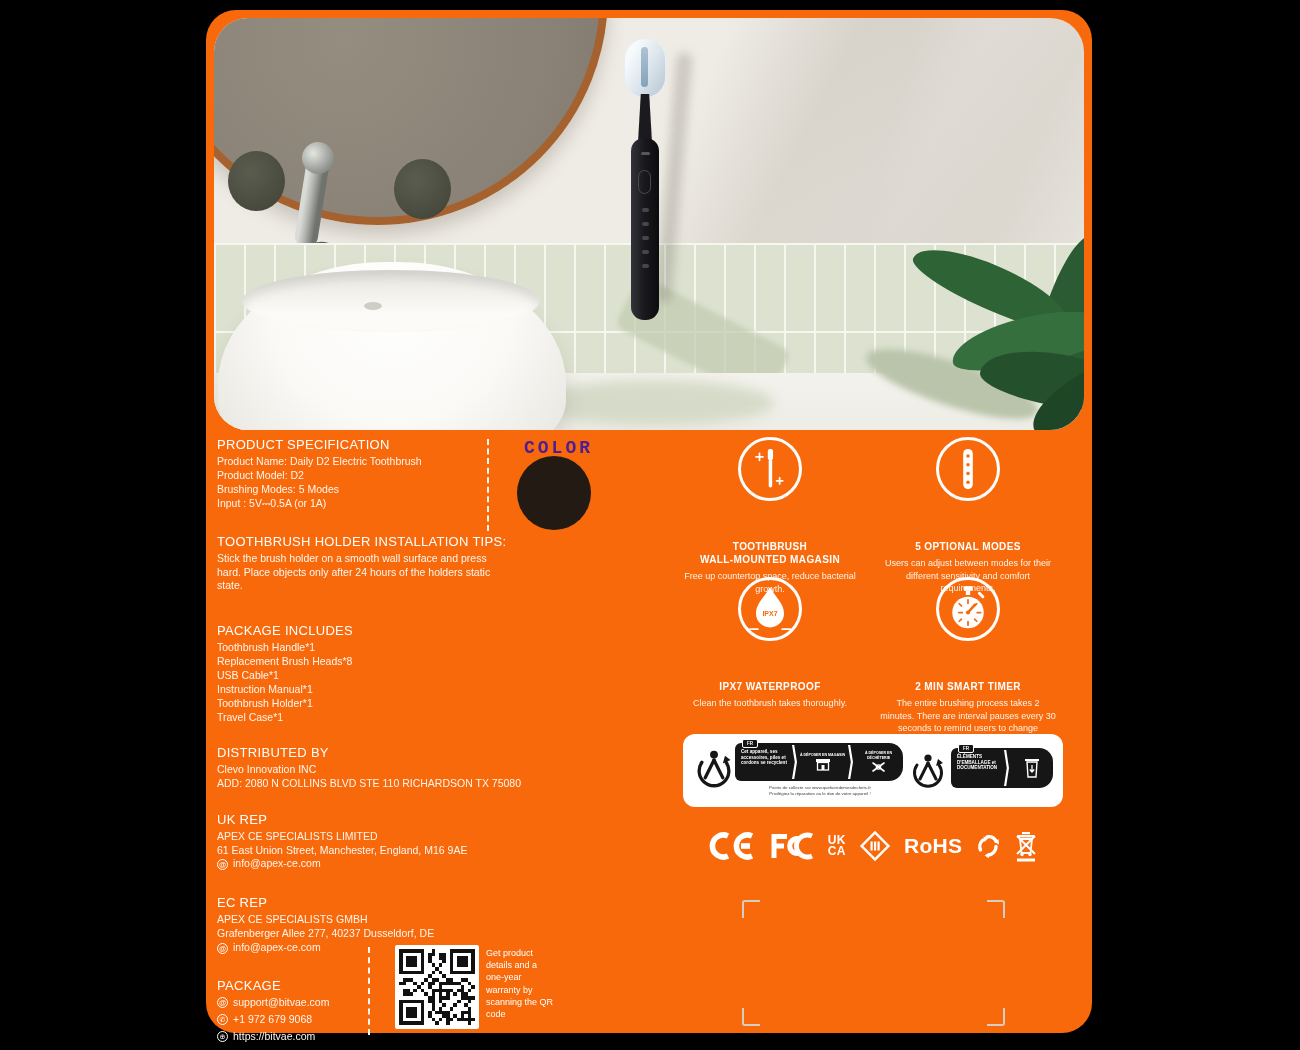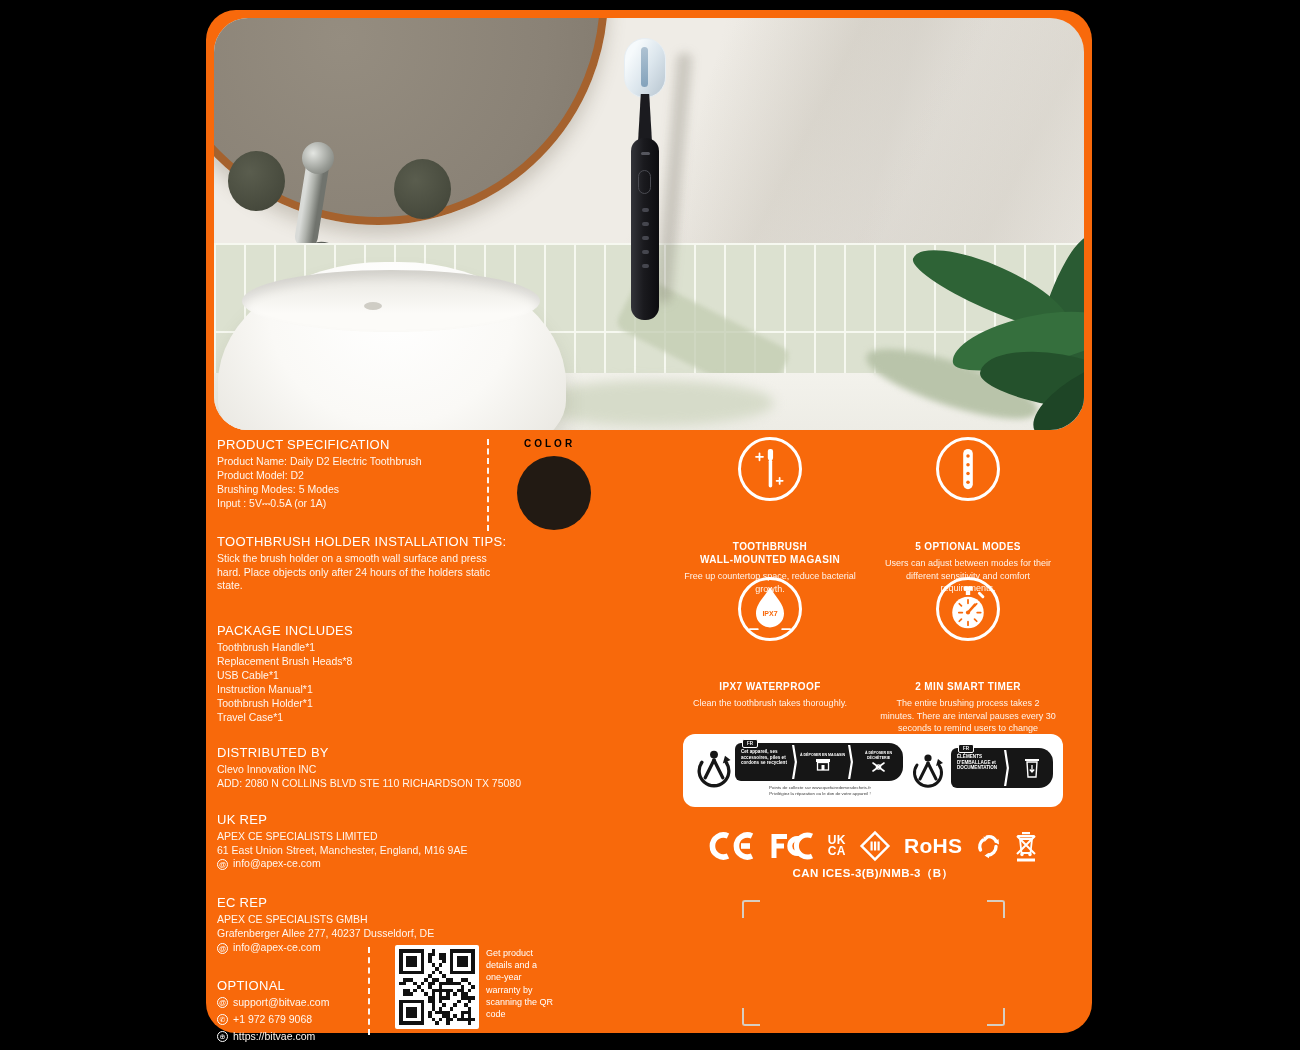--- a/index.html
+++ b/index.html
@@ -78,22 +78,22 @@
   .sec { margin-bottom:0; }
   .nowrap { white-space:nowrap; }
   .iconrow { display:flex; align-items:center; gap:5px; }
   .cicon { width:11px; height:11px; min-width:11px; border:1px solid #fff; border-radius:50%;
            font-size:7px; line-height:9px; text-align:center; color:#fff; }
 
   .vdash { position:absolute; width:0; border-left:2px dashed rgba(255,255,255,.95); }
   .vd1 { left:281px; top:429px; height:92px; }
   .vd2 { left:162px; top:937px; height:88px; }
 
-  .color-label { position:absolute; left:318px; top:428px; font-size:10px; font-weight:700;
-           letter-spacing:3px; color:#000000; }
+  .color-label { position:absolute; left:318px; top:428px; font-size:18px; font-weight:700;
+           letter-spacing:3px; color:#4c1d95;font-family:Liberation Mono, monospace; }
   .color-swatch { position:absolute; left:311px; top:446px; width:74px; height:74px; border-radius:50%;
            background:#221A13; }
 
   
   .feature { position:absolute; width:176px; text-align:center; color:#fff; }
   .f1 { left:476px; top:427px; } .f2 { left:674px; top:427px; }
   .f3 { left:476px; top:567px; } .f4 { left:674px; top:567px; }
   .fcircle { width:64px; height:64px; border:3px solid #fff; border-radius:50%; margin:0 auto 10px auto;
            display:flex; align-items:center; justify-content:center; }
   .ftitle { font-size:10px; font-weight:700; letter-spacing:.4px; line-height:13px; margin-bottom:4px;margin-top:39px; }
@@ -231,21 +231,21 @@
         <div class="h1">EC REP</div>
         <div class="bodytxt">APEX CE SPECIALISTS GMBH</div>
         <div class="bodytxt nowrap">Grafenberger Allee 277, 40237 Dusseldorf, DE</div>
         <div class="iconrow">
           <span class="cicon">@</span>
           <span class="bodytxt">info@apex-ce.com</span>
         </div>
       </div>
 
       <div class="sec">
-        <div class="h1">OPTIONAL</div>
+        <div class="h1">PACKAGE</div>
         <div class="iconrow" style="margin-bottom:3px">
           <span class="cicon">@</span>
           <span class="bodytxt">support@bitvae.com</span>
         </div>
         <div class="iconrow" style="margin-bottom:3px">
           <span class="cicon">✆</span>
           <span class="bodytxt">+1 972 679 9068</span>
         </div>
         <div class="iconrow">
           <span class="cicon">⊕</span>
@@ -445,21 +445,20 @@
         <rect x="3.5" y="5" width="17" height="2.4" fill="#fff"></rect>
         <path d="M6 9 h12 l-1.5 14 h-9 z" fill="none" stroke="#fff" stroke-width="1.8"></path>
         <circle cx="8" cy="24.5" r="1.7" fill="#fff"></circle>
         <circle cx="16" cy="24.5" r="1.7" fill="#fff"></circle>
         <g stroke="#fff" stroke-width="2">
           <path d="M3 6 L21 24 M21 6 L3 24"></path>
         </g>
         <rect x="3" y="28.5" width="18" height="3" fill="#fff"></rect>
       </svg>
     </div>
-    <div class="canices">CAN ICES-3(B)/NMB-3（B）</div>
 
     <div class="cropmarks">
       <div class="cm tl"></div>
       <div class="cm tr"></div>
       <div class="cm bl"></div>
       <div class="cm br"></div>
     </div>
 
     <div class="qr">
       <div class="qr-grid" id="qr-grid">

